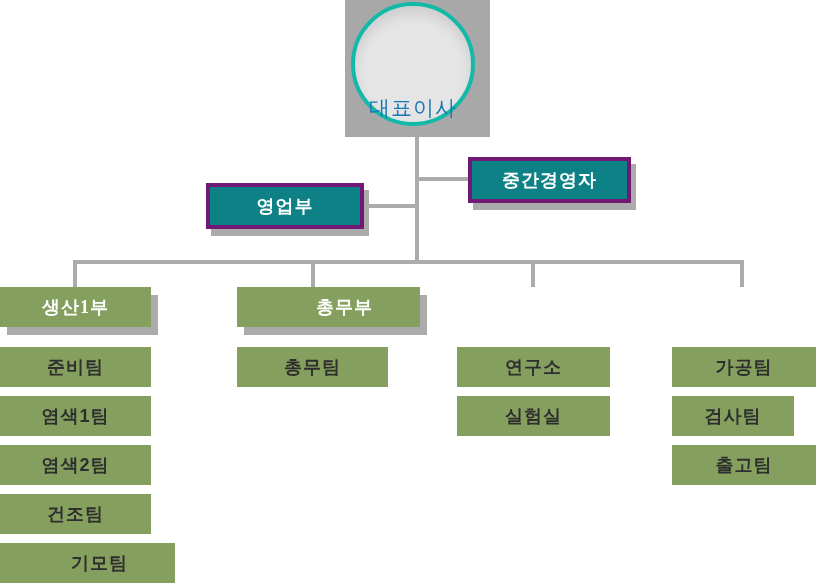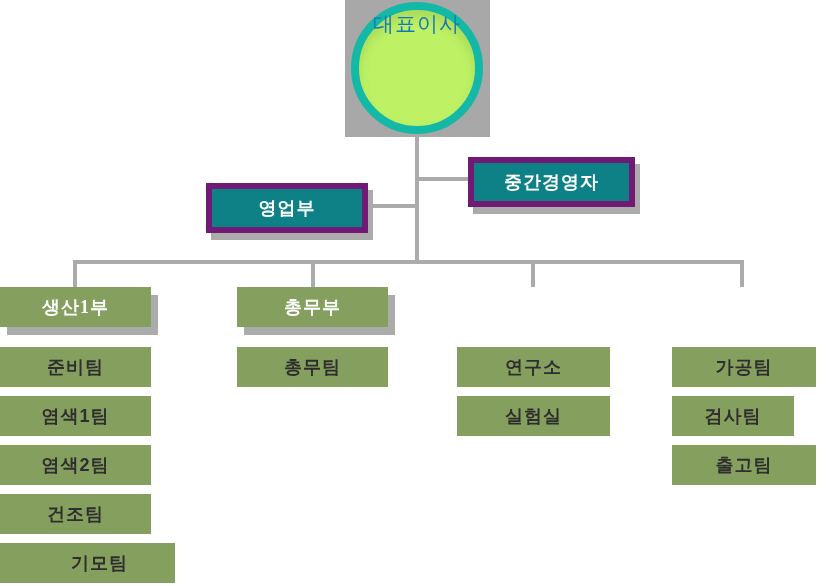--- a/index.html
+++ b/index.html
@@ -8,28 +8,28 @@
     font-family:"Liberation Sans","DejaVu Sans",sans-serif;
     background:#ffffff;
   }
   .conn{position:absolute;background:#ababab;}
   .ceo-square{
     position:absolute;left:345px;top:0;width:145px;height:137px;
     background:#a8a8a8;
   }
   .ceo-circle{
     position:absolute;left:351px;top:2px;width:116px;height:116px;
-    background:#bef264;border:8px solid #14b8a6;border-radius:50%;
-    display:flex;align-items:flex-start;justify-content:center;
+    background:#e5e5e5;border:4px solid #14b8a6;border-radius:50%;
+    display:flex;align-items:flex-end;justify-content:center;
     box-shadow:inset 0 8px 12px rgba(0,0,0,0.10);
     color:#1778b8;font-size:21px;letter-spacing:1px;
   }
   .tealbox{
     position:absolute;height:38px;
-    background:#0d8186;border:6px solid #701a75;
+    background:#0d8186;border:4px solid #701a75;
     box-shadow:5px 7px 0 0 #ababab;
     color:#ffffff;font-weight:700;font-size:18px;letter-spacing:1px;
     display:flex;align-items:center;justify-content:center;
   }
   .deptbox{
     position:absolute;top:287px;height:40px;
     background:#85a05e;
     box-shadow:7px 8px 0 0 #ababab;
     color:#ffffff;font-weight:700;font-size:18px;letter-spacing:1px;
     display:flex;align-items:center;justify-content:center;
@@ -63,21 +63,21 @@
   <div class="tealbox" style="left:468px;top:157px;width:155px;">
     <span>중간경영자</span>
   </div>
   <div class="tealbox" style="left:206px;top:183px;width:150px;">
     <span>영업부</span>
   </div>
 
   <div class="deptbox" style="left:0px;width:151px;font-family:Liberation Serif, serif;">
     <span>생산1부</span>
   </div>
-  <div class="deptbox" style="left:237px;width:151px;">
+  <div class="deptbox" style="left:237px;width:151px;padding-left:32px;">
     <span>총무부</span>
   </div>
 
   <div class="teambox" style="left:0px;top:347px;width:151px;">
     <span>준비팀</span>
   </div>
   <div class="teambox" style="left:0px;top:396px;width:151px;">
     <span>염색1팀</span>
   </div>
   <div class="teambox" style="left:0px;top:445px;width:151px;">

